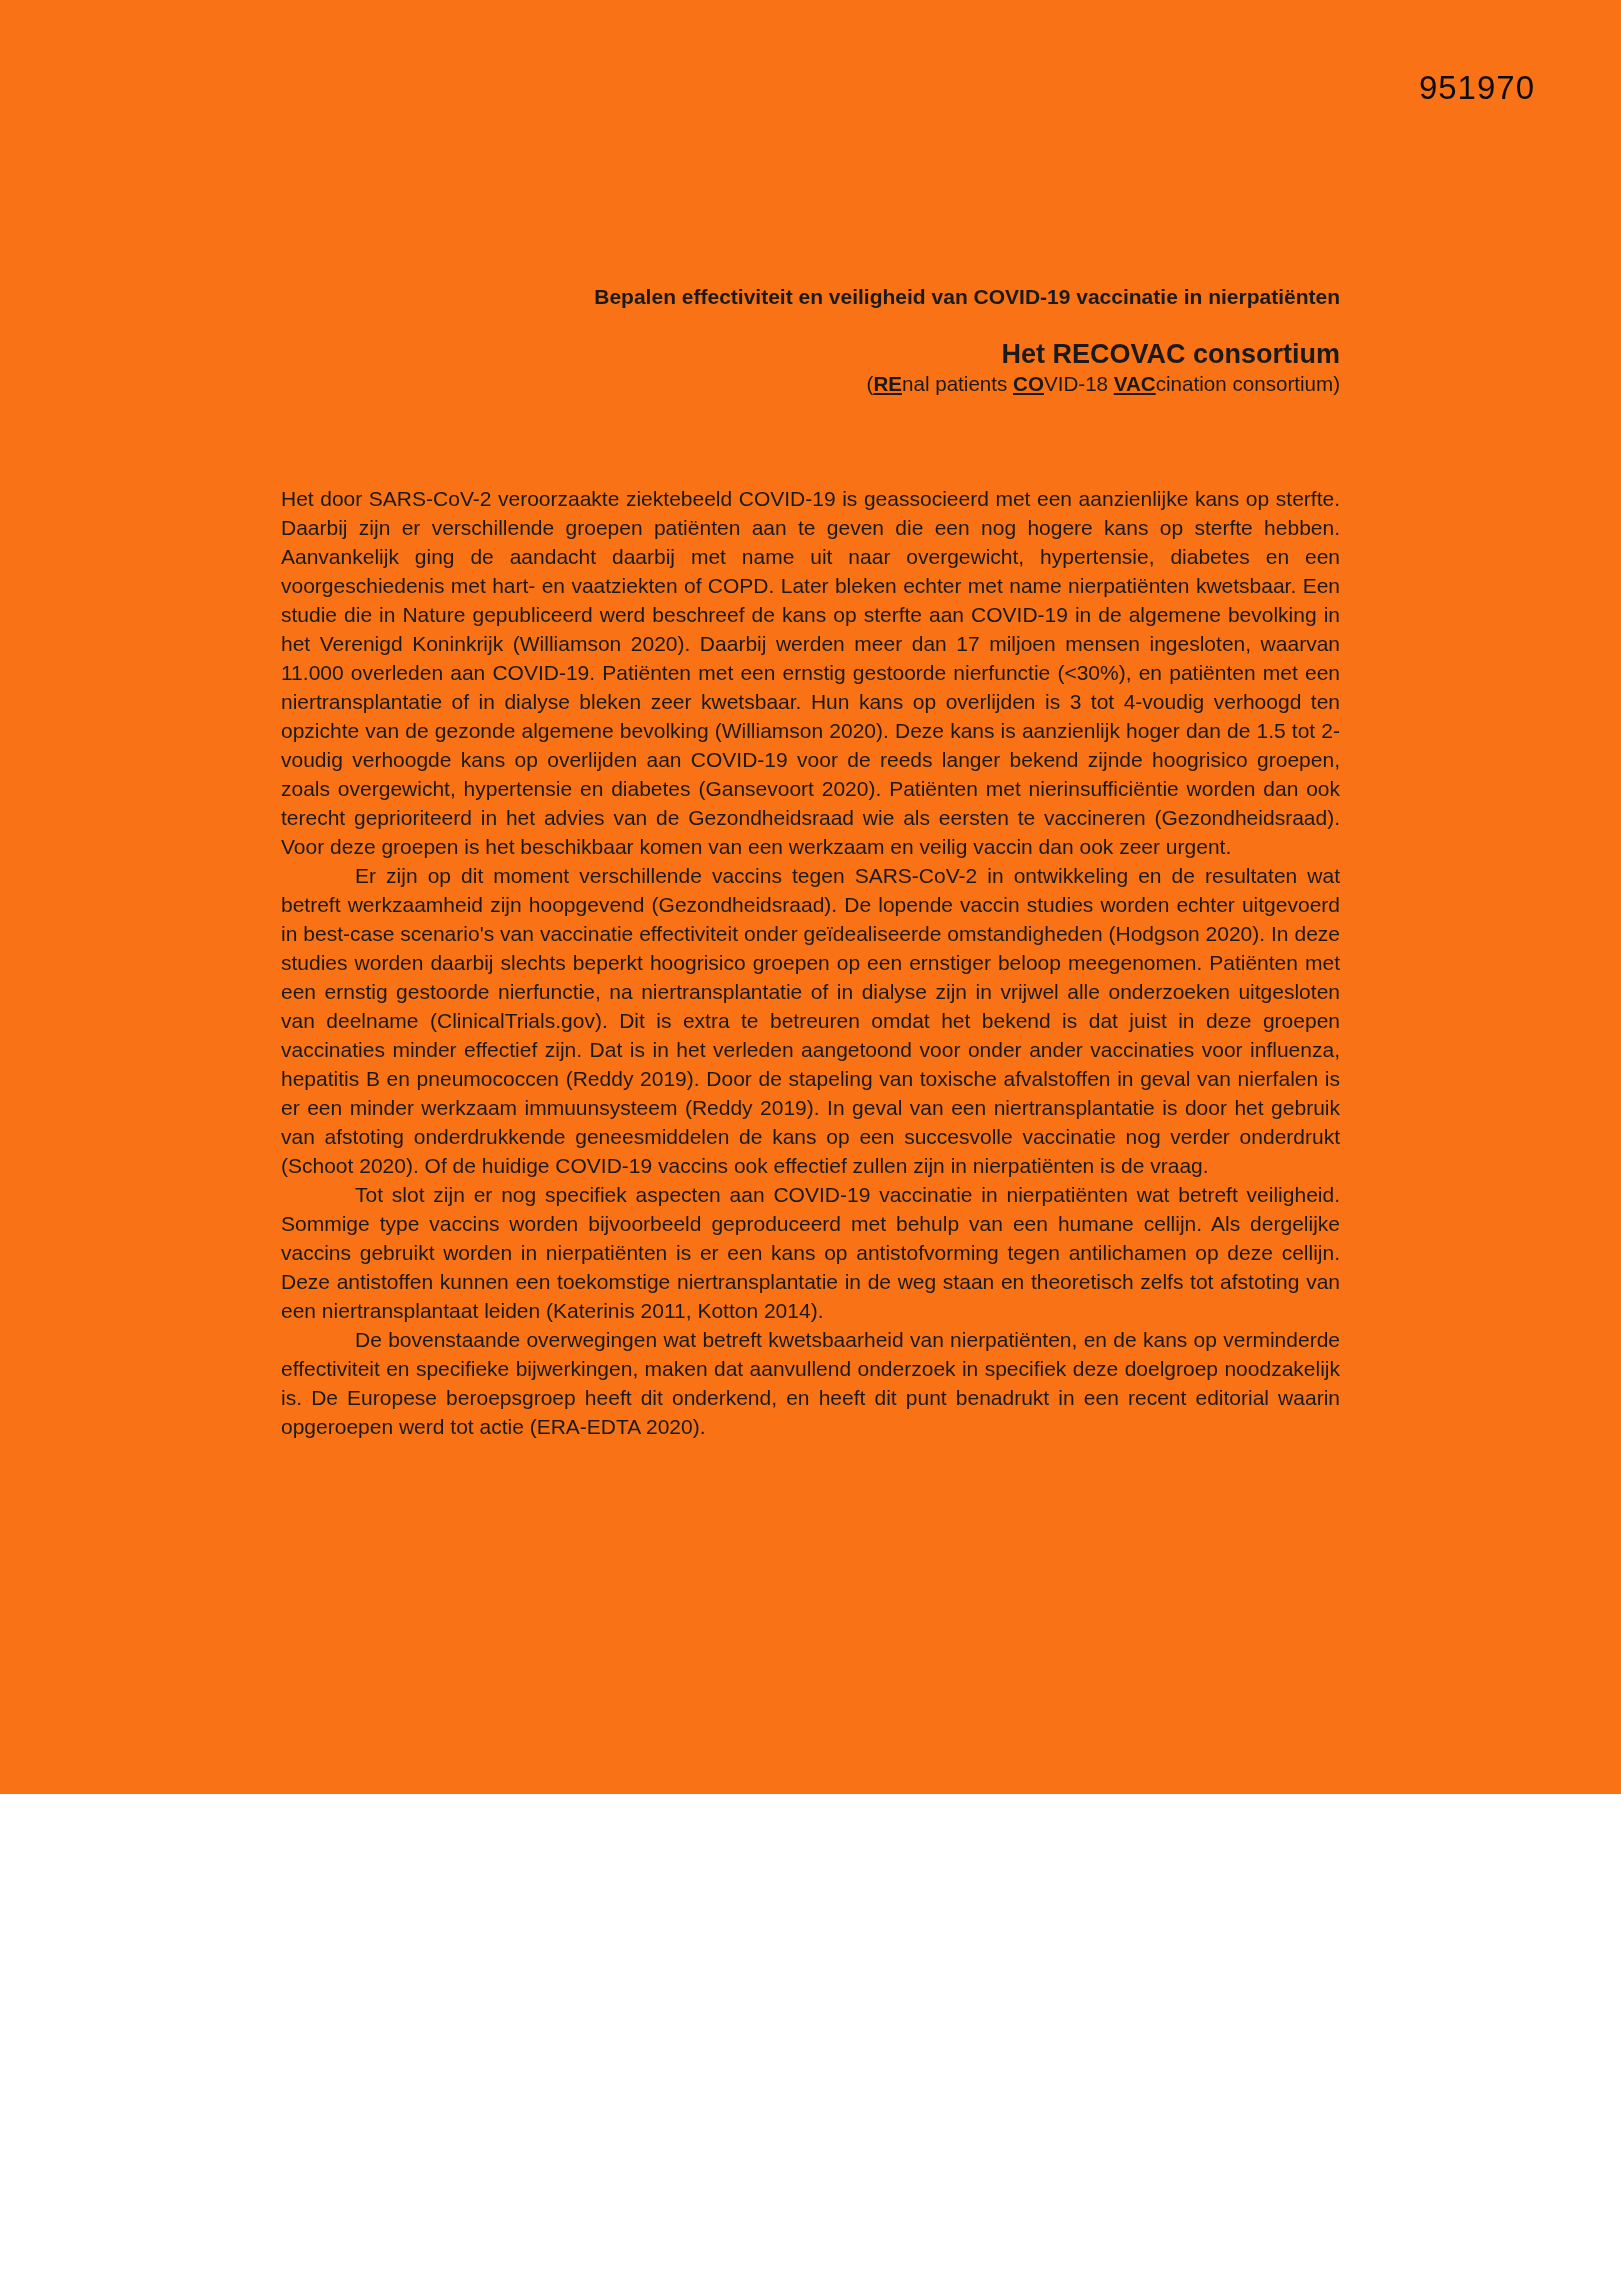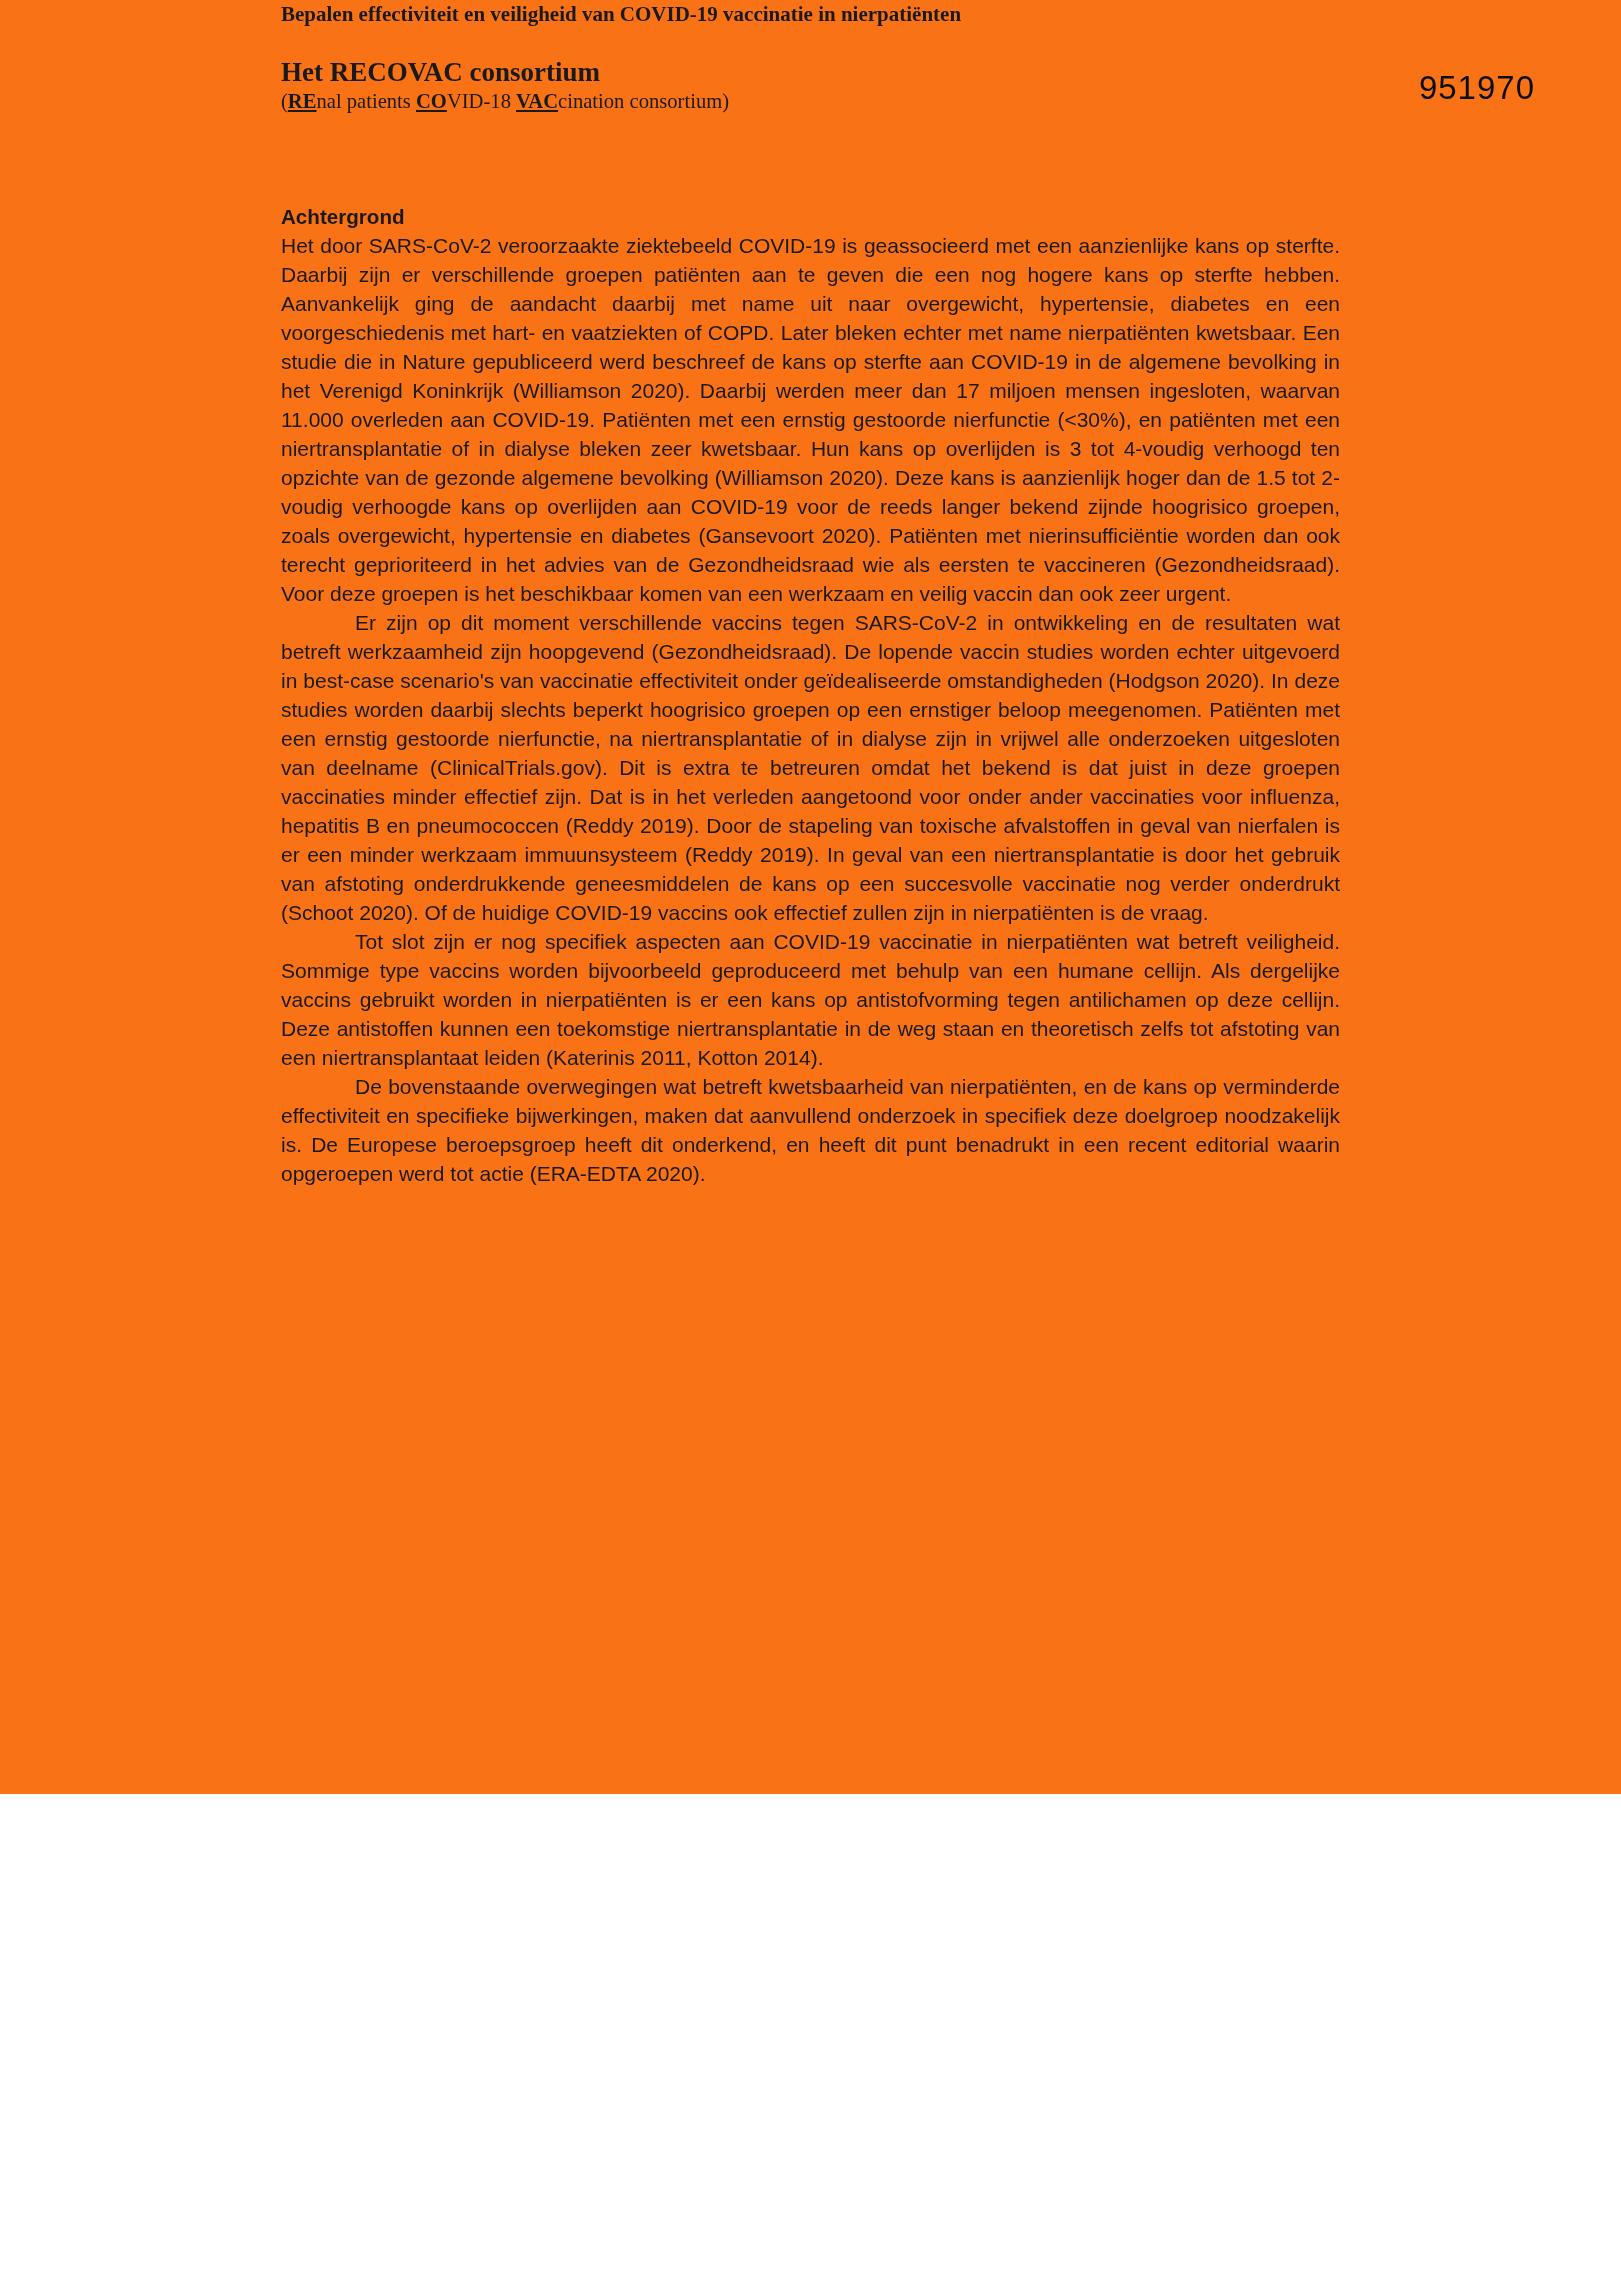--- a/index.html
+++ b/index.html
@@ -24,22 +24,22 @@
     letter-spacing: 1px;
     color: #0d0d0d;
   }
   .content {
     position: absolute;
     left: 281px;
     top: 0;
     width: 1059px;
   }
   .title-block {
-    text-align: left;
-    font-family: Liberation Serif, serif;
+    padding-top: 282px;
+    text-align: right;
   }
   h1.doc-title {
     font-size: 21px;
     line-height: 29px;
     font-weight: bold;
     margin: 0;
   }
   .subtitle-1 {
     margin-top: 29px;
     font-size: 27px;
@@ -94,21 +94,20 @@
 
   <div class="content">
 
     <div class="title-block">
       <h1 class="doc-title">Bepalen effectiviteit en veiligheid van COVID-19 vaccinatie in nierpatiënten</h1>
       <div class="subtitle-1">Het RECOVAC consortium</div>
       <div class="subtitle-2"><span>(</span><span class="bu">RE</span><span>nal patients </span><span class="bu">CO</span><span>VID-18 </span><span class="bu">VAC</span><span>cination consortium)</span></div>
     </div>
 
     <section class="sec-achtergrond">
-      <h2 class="sec-heading">Achtergrond</h2>
       <p class="body-par">Het door SARS-CoV-2 veroorzaakte ziektebeeld COVID-19 is geassocieerd met een aanzienlijke kans op sterfte. Daarbij zijn er verschillende groepen patiënten aan te geven die een nog hogere kans op sterfte hebben. Aanvankelijk ging de aandacht daarbij met name uit naar overgewicht, hypertensie, diabetes en een voorgeschiedenis met hart- en vaatziekten of COPD. Later bleken echter met name nierpatiënten kwetsbaar. Een studie die in Nature gepubliceerd werd beschreef de kans op sterfte aan COVID-19 in de algemene bevolking in het Verenigd Koninkrijk (Williamson 2020). Daarbij werden meer dan 17 miljoen mensen ingesloten, waarvan 11.000 overleden aan COVID-19. Patiënten met een ernstig gestoorde nierfunctie (&lt;30%), en patiënten met een niertransplantatie of in dialyse bleken zeer kwetsbaar. Hun kans op overlijden is 3 tot 4-voudig verhoogd ten opzichte van de gezonde algemene bevolking (Williamson 2020). Deze kans is aanzienlijk hoger dan de 1.5 tot 2-voudig verhoogde kans op overlijden aan COVID-19 voor de reeds langer bekend zijnde hoogrisico groepen, zoals overgewicht, hypertensie en diabetes (Gansevoort 2020). Patiënten met nierinsufficiëntie worden dan ook terecht geprioriteerd in het advies van de Gezondheidsraad wie als eersten te vaccineren (Gezondheidsraad). Voor deze groepen is het beschikbaar komen van een werkzaam en veilig vaccin dan ook zeer urgent.</p>
       <p class="body-par indent">Er zijn op dit moment verschillende vaccins tegen SARS-CoV-2 in ontwikkeling en de resultaten wat betreft werkzaamheid zijn hoopgevend (Gezondheidsraad). De lopende vaccin studies worden echter uitgevoerd in best-case scenario's van vaccinatie effectiviteit onder geïdealiseerde omstandigheden (Hodgson 2020). In deze studies worden daarbij slechts beperkt hoogrisico groepen op een ernstiger beloop meegenomen. Patiënten met een ernstig gestoorde nierfunctie, na niertransplantatie of in dialyse zijn in vrijwel alle onderzoeken uitgesloten van deelname (ClinicalTrials.gov). Dit is extra te betreuren omdat het bekend is dat juist in deze groepen vaccinaties minder effectief zijn. Dat is in het verleden aangetoond voor onder ander vaccinaties voor influenza, hepatitis B en pneumococcen (Reddy 2019). Door de stapeling van toxische afvalstoffen in geval van nierfalen is er een minder werkzaam immuunsysteem (Reddy 2019). In geval van een niertransplantatie is door het gebruik van afstoting onderdrukkende geneesmiddelen de kans op een succesvolle vaccinatie nog verder onderdrukt (Schoot 2020). Of de huidige COVID-19 vaccins ook effectief zullen zijn in nierpatiënten is de vraag.</p>
       <p class="body-par indent">Tot slot zijn er nog specifiek aspecten aan COVID-19 vaccinatie in nierpatiënten wat betreft veiligheid. Sommige type vaccins worden bijvoorbeeld geproduceerd met behulp van een humane cellijn. Als dergelijke vaccins gebruikt worden in nierpatiënten is er een kans op antistofvorming tegen antilichamen op deze cellijn. Deze antistoffen kunnen een toekomstige niertransplantatie in de weg staan en theoretisch zelfs tot afstoting van een niertransplantaat leiden (Katerinis 2011, Kotton 2014).</p>
       <p class="body-par indent">De bovenstaande overwegingen wat betreft kwetsbaarheid van nierpatiënten, en de kans op verminderde effectiviteit en specifieke bijwerkingen, maken dat aanvullend onderzoek in specifiek deze doelgroep noodzakelijk is. De Europese beroepsgroep heeft dit onderkend, en heeft dit punt benadrukt in een recent editorial waarin opgeroepen werd tot actie (ERA-EDTA 2020).</p>
     </section>
 
     <section class="sec-centrale">
     </section>
 
   </div>

